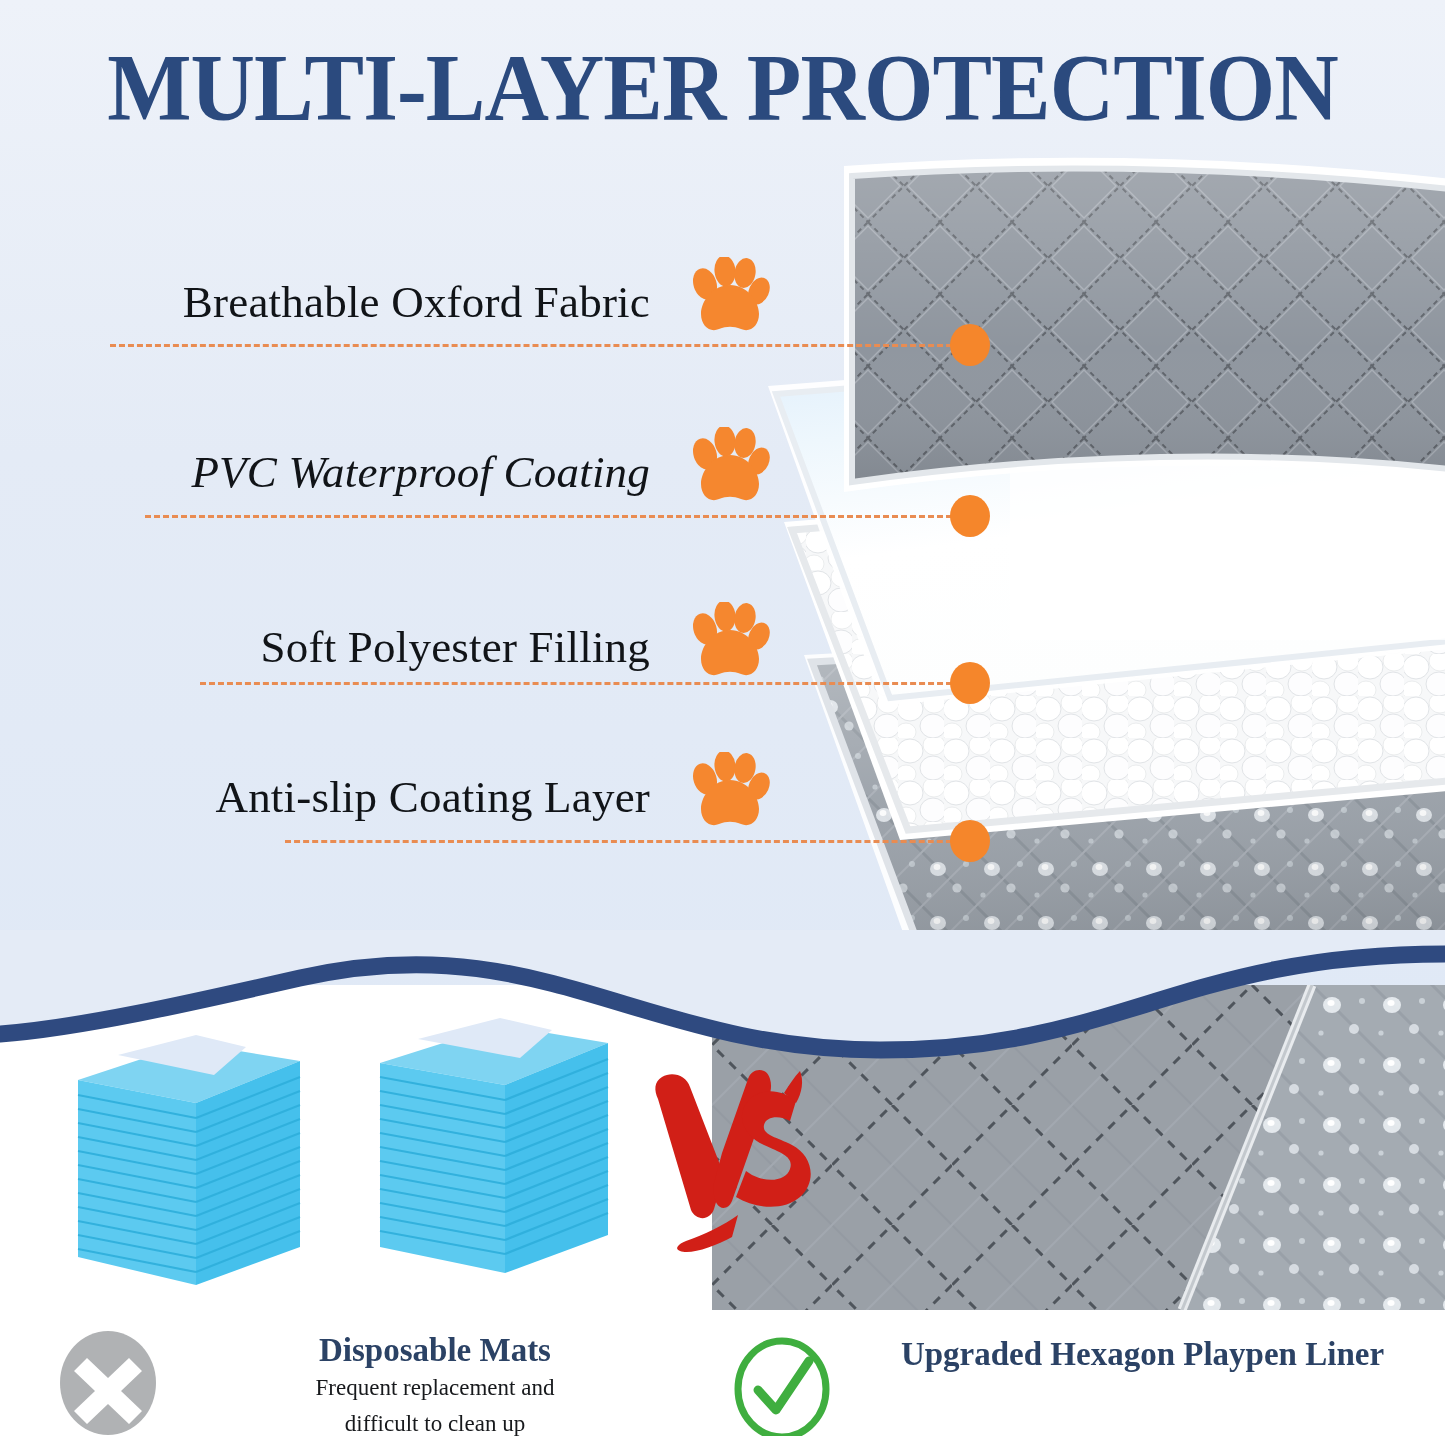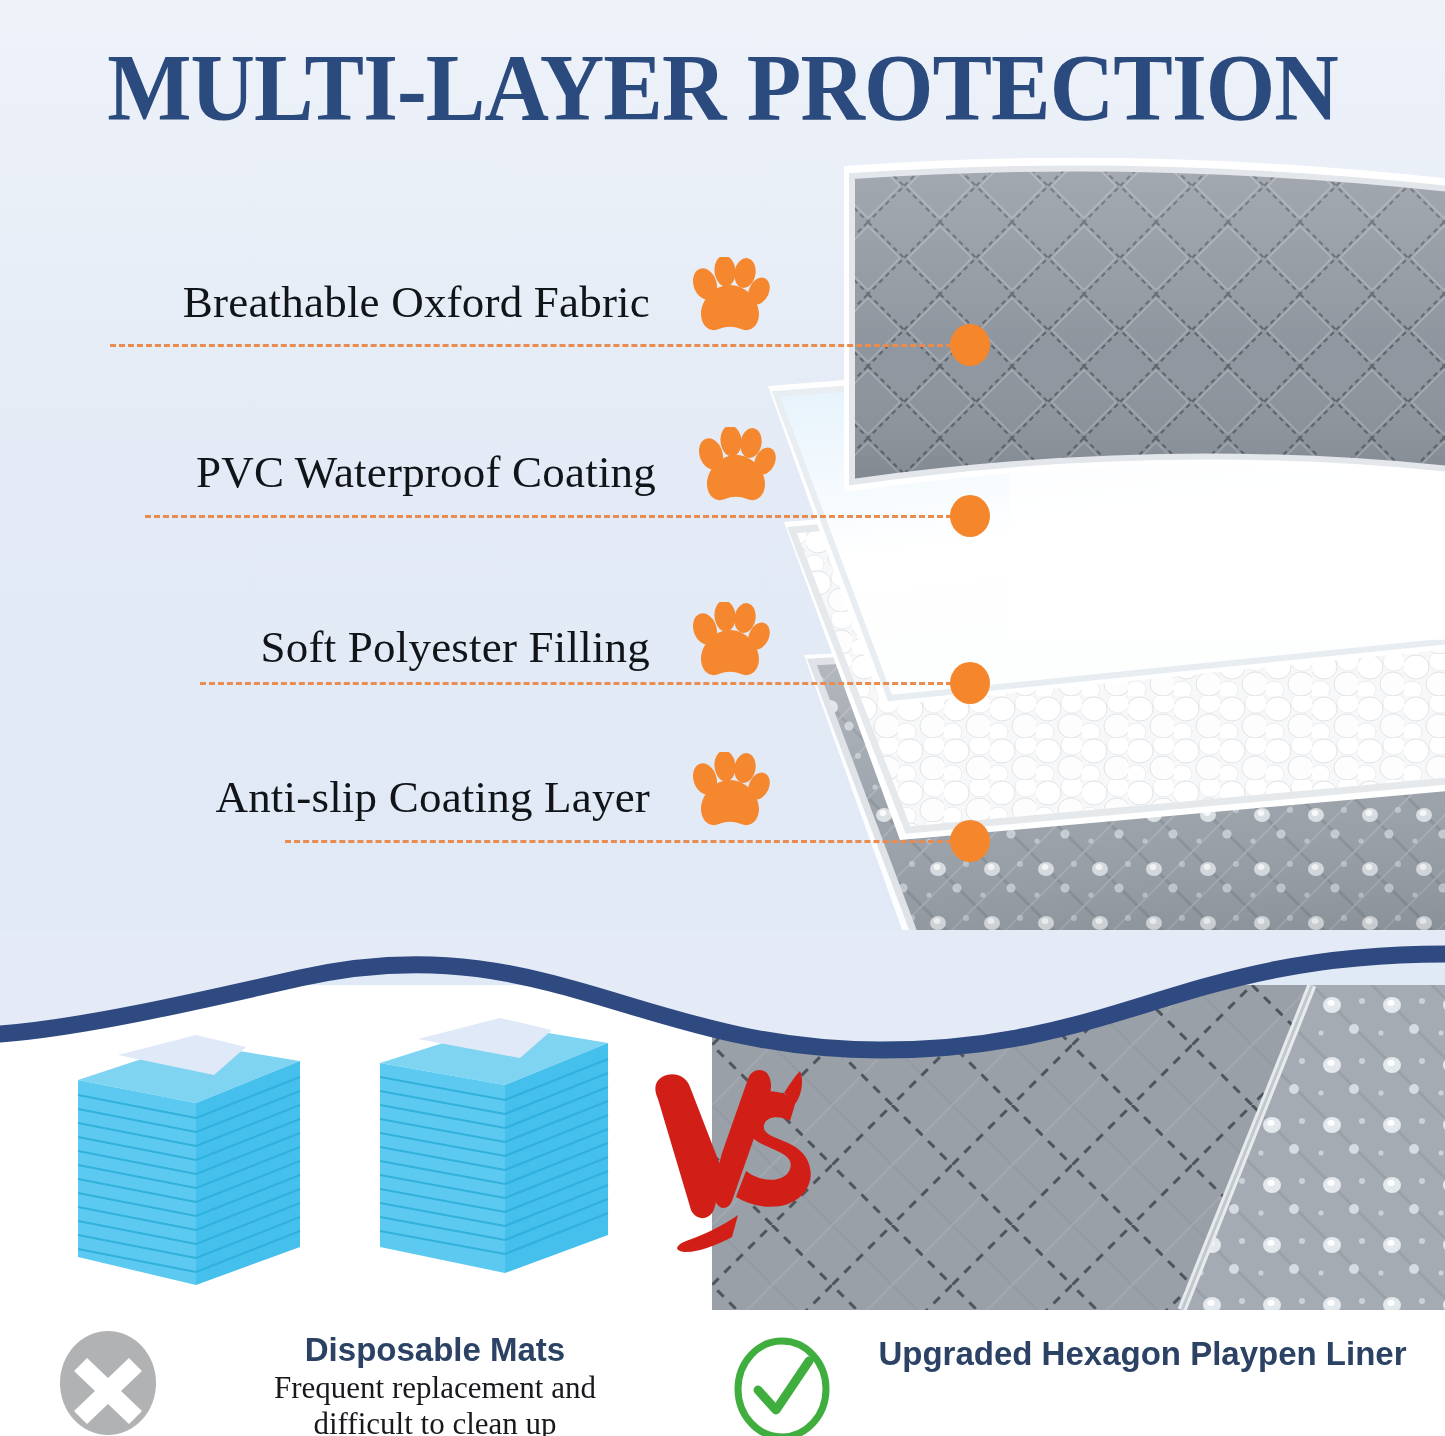--- a/index.html
+++ b/index.html
@@ -69,26 +69,26 @@
   
   .vs-mark { position:absolute; left:640px; top:1065px; width:190px; height:200px; z-index:6; }
 
   
   .caption { position:absolute; top:1330px; height:106px; }
   .cap-left { left:0px; width:722px; }
   .cap-right { left:722px; width:723px; }
   .cap-icon { position:absolute; top:2px; }
   .cap-text { position:absolute; }
   .cap-title {
-    font-family:Liberation Sans, sans-serif; font-weight:700;
+    font-family:Liberation Serif, serif; font-weight:700;
     color:#2b4265; font-size:33px; line-height:40px; white-space:nowrap;
   }
   .cap-sub {
     font-family:"Liberation Serif", serif;
-    color:#17191c; font-size:31px; line-height:36px;
+    color:#17191c; font-size:23px; line-height:36px;
   }
 </style>
 </head>
 <body>
 
 <div class="poster">
 
   <div class="top-section">
 
     <div class="title">MULTI-LAYER PROTECTION</div>
@@ -183,21 +183,21 @@
           <ellipse cx="39" cy="14" rx="10.5" ry="15.5" fill="#f5872f" transform="rotate(-6 39 14)"></ellipse>
           <ellipse cx="59" cy="16" rx="10.5" ry="15" fill="#f5872f" transform="rotate(10 59 16)"></ellipse>
           <ellipse cx="73" cy="34" rx="10" ry="14" fill="#f5872f" transform="rotate(24 73 34)"></ellipse>
           <path d="M44 28 c16 0 29 15 29 29 c0 12 -9 19 -18 15 c-8 -3 -14 -3 -22 0 c-9 4 -18 -3 -18 -15 c0 -14 13 -29 29 -29 z" fill="#f5872f"></path>
         </svg>
       </div>
     </div>
     <div class="dash-line" style="left:110px; top:344px; width:860px;"></div>
     <div class="dot" style="left:950px; top:324px;"></div>
 
-    <div class="feature" style="left:6px; top:425px; width:770px;">
+    <div class="feature" style="left:0px; top:425px; width:770px;font-style:italic;">
       <div class="f-label">PVC Waterproof Coating</div>
       <div class="paw">
         <svg viewBox="0 0 84 80" width="84" height="80" xmlns="http://www.w3.org/2000/svg">
           <ellipse cx="19" cy="27" rx="11.5" ry="16" fill="#f5872f" transform="rotate(-18 19 27)"></ellipse>
           <ellipse cx="39" cy="14" rx="10.5" ry="15.5" fill="#f5872f" transform="rotate(-6 39 14)"></ellipse>
           <ellipse cx="59" cy="16" rx="10.5" ry="15" fill="#f5872f" transform="rotate(10 59 16)"></ellipse>
           <ellipse cx="73" cy="34" rx="10" ry="14" fill="#f5872f" transform="rotate(24 73 34)"></ellipse>
           <path d="M44 28 c16 0 29 15 29 29 c0 12 -9 19 -18 15 c-8 -3 -14 -3 -22 0 c-9 4 -18 -3 -18 -15 c0 -14 13 -29 29 -29 z" fill="#f5872f"></path>
         </svg>
       </div>

